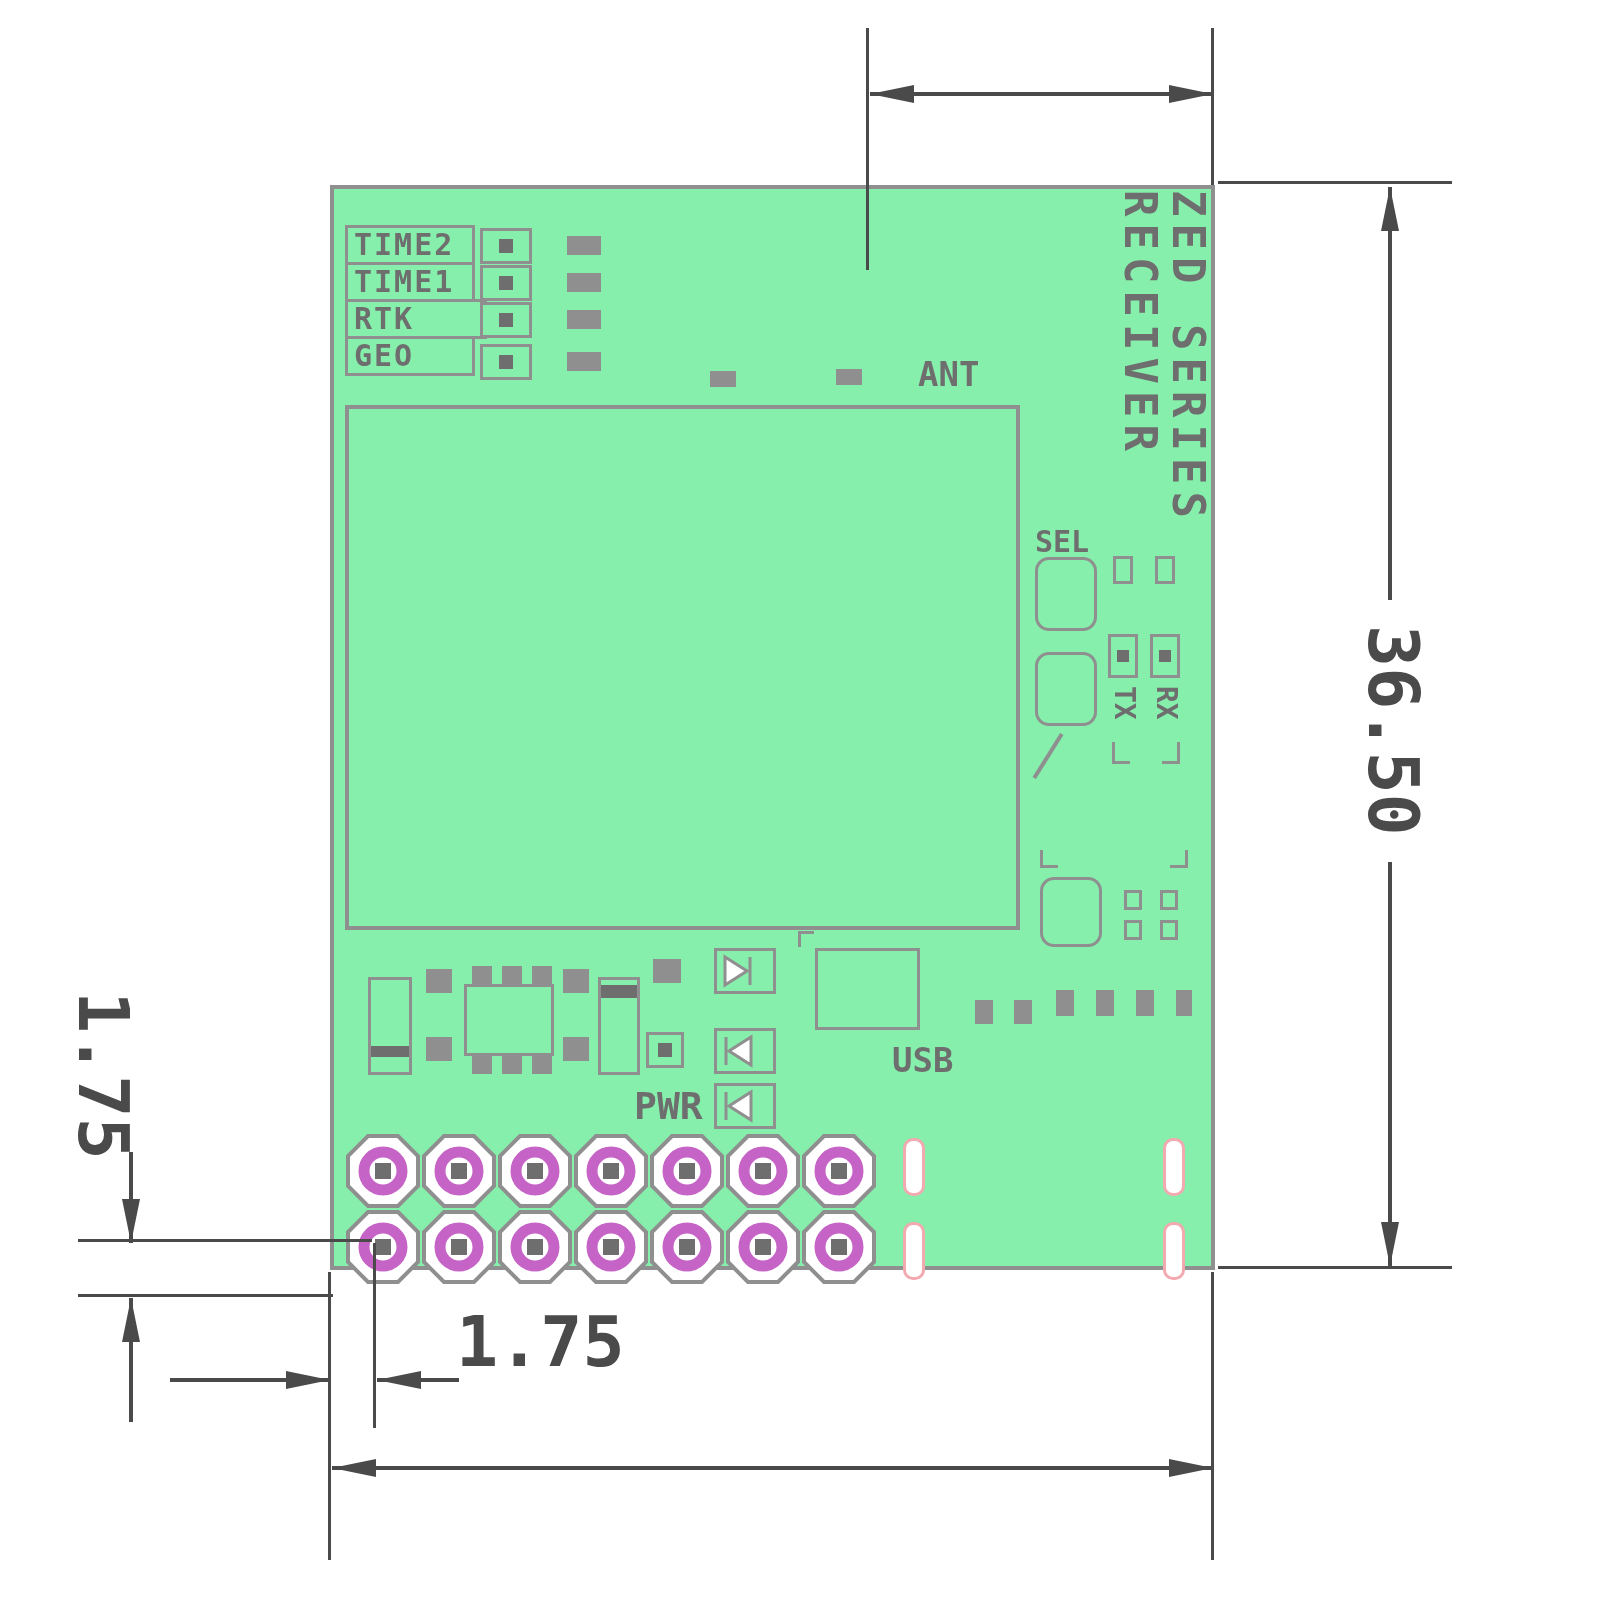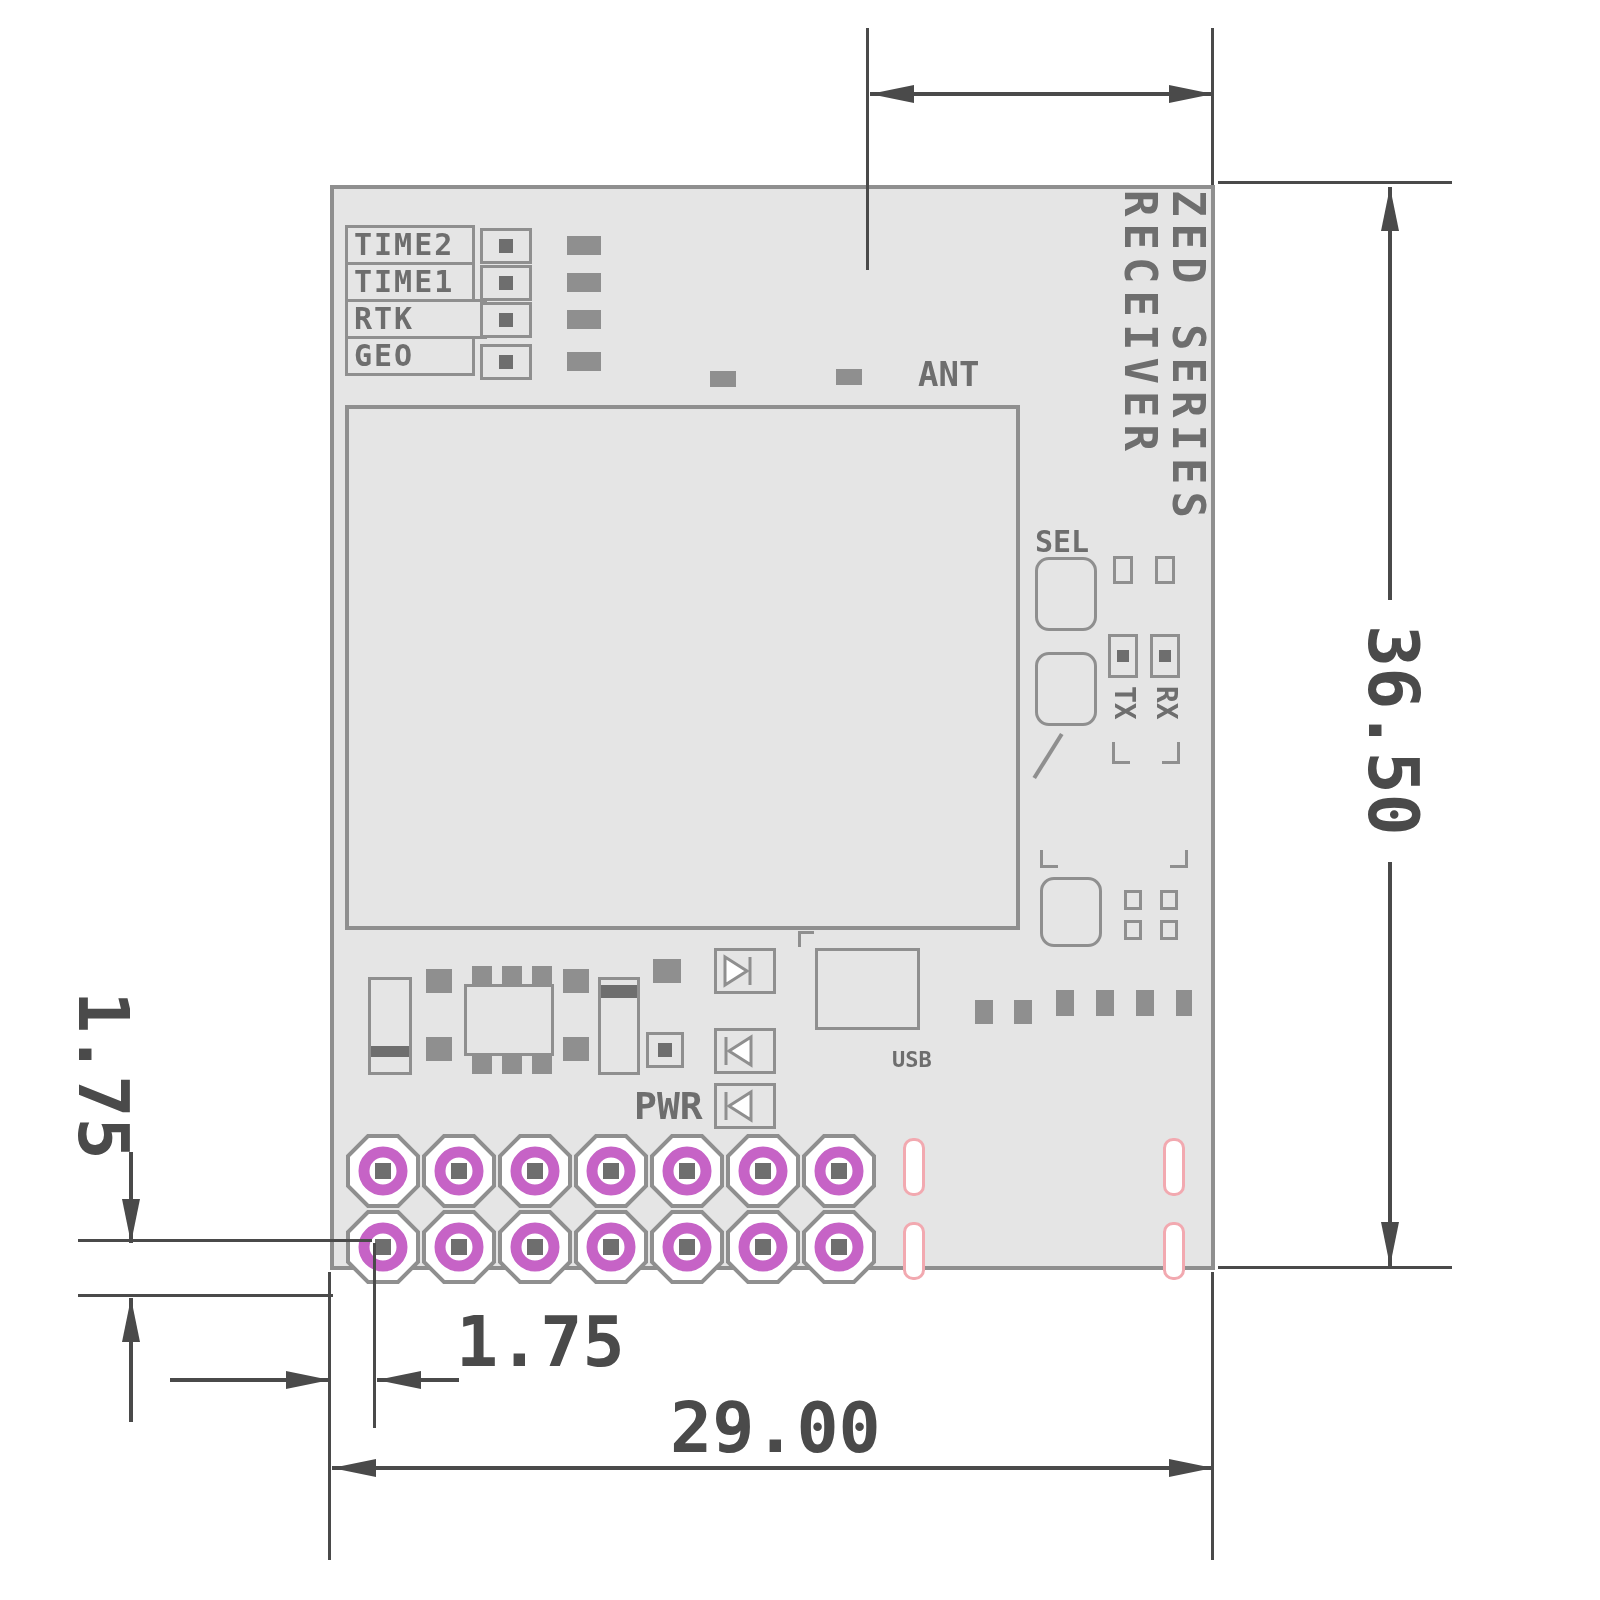--- a/index.html
+++ b/index.html
@@ -1,20 +1,20 @@
 <!DOCTYPE html>
 <html><head>
 <meta charset="utf-8">
 <style>
   * { margin:0; padding:0; box-sizing:border-box; }
   html,body { background:#ffffff; }
   #canvas { position:relative; width:1600px; height:1600px; background:#fff; overflow:hidden;
             font-family:"DejaVu Sans Mono", monospace; }
   .abs     { position:absolute; }
-  .outline { position:absolute; border:3px solid #8f8f8f; background:#e5e5e5; }
+  .outline { position:absolute; border:3px solid #8f8f8f; background:#86efac; }
   .thick   { border-width:4px; }
   .pad     { position:absolute; background:#8f8f8f; }
   .dark    { position:absolute; background:#6e6e6e; }
   .dline   { position:absolute; background:#4a4a4a; }
   .dimtext { position:absolute; color:#4a4a4a; font-size:70px; line-height:80px;
              font-weight:bold; white-space:nowrap; }
   .rot     { transform-origin:top left; transform:rotate(90deg); }
   .lbl     { position:absolute; color:#6e6e6e; font-weight:bold; white-space:nowrap; }
   .arr     { position:absolute; width:0; height:0; }
   .arr-l { border-top:9px solid transparent; border-bottom:9px solid transparent; border-right:44px solid #4a4a4a; }
@@ -97,21 +97,21 @@
   <div class="corner" style="left:1170px; top:850px; width:18px; height:18px; border-right:3px solid #8f8f8f; border-bottom:3px solid #8f8f8f;"></div>
   <div class="corner" style="left:798px; top:931px; width:16px; height:16px; border-left:3px solid #8f8f8f; border-top:3px solid #8f8f8f;"></div>
 
   <div class="outline button" style="left:1040px; top:877px; width:62px; height:70px;"></div>
   <div class="outline" style="left:1124px; top:890px; width:18px; height:20px;"></div>
   <div class="outline" style="left:1124px; top:920px; width:18px; height:20px;"></div>
   <div class="outline" style="left:1160px; top:890px; width:18px; height:20px;"></div>
   <div class="outline" style="left:1160px; top:920px; width:18px; height:20px;"></div>
 
   <div class="outline" style="left:815px; top:948px; width:105px; height:82px;"></div>
-  <div class="lbl" style="left:892px; top:1042px; font-size:22px; line-height:36px;">USB</div>
+  <div class="lbl" style="left:892px; top:1042px; font-size:34px; line-height:36px;">USB</div>
 
   <div class="pad" style="left:975px; top:1000px; width:18px; height:24px;"></div>
   <div class="pad" style="left:1014px; top:1000px; width:18px; height:24px;"></div>
   <div class="pad" style="left:1056px; top:990px; width:18px; height:26px;"></div>
   <div class="pad" style="left:1096px; top:990px; width:18px; height:26px;"></div>
   <div class="pad" style="left:1136px; top:990px; width:18px; height:26px;"></div>
   <div class="pad" style="left:1176px; top:990px; width:16px; height:26px;"></div>
 
   <div class="outline" style="left:714px; top:948px; width:62px; height:46px;">
     <svg width="56" height="40">
@@ -258,20 +258,19 @@
   <div class="dline" style="left:129px; top:1298px; width:4px; height:124px;"></div>
   <div class="arr arr-u" style="left:122px; top:1298px;"></div>
 
   <div class="dimtext" style="left:456px; top:1302px;">1.75</div>
   <div class="dline" style="left:373px; top:1243px; width:3px; height:185px;"></div>
   <div class="dline" style="left:170px; top:1378px; width:160px; height:4px;"></div>
   <div class="arr arr-r" style="left:286px; top:1371px;"></div>
   <div class="dline" style="left:377px; top:1378px; width:82px; height:4px;"></div>
   <div class="arr arr-l" style="left:377px; top:1371px;"></div>
 
-  <div class="dimtext" style="left:670px; top:1388px;">29.00</div>
   <div class="dline" style="left:328px;  top:1272px; width:3px; height:288px;"></div>
   <div class="dline" style="left:1211px; top:1272px; width:3px; height:288px;"></div>
   <div class="dline" style="left:332px; top:1466px; width:881px; height:4px;"></div>
   <div class="arr arr-l" style="left:332px;  top:1459px;"></div>
   <div class="arr arr-r" style="left:1169px; top:1459px;"></div>
 
 </div>
 
 </body></html>

